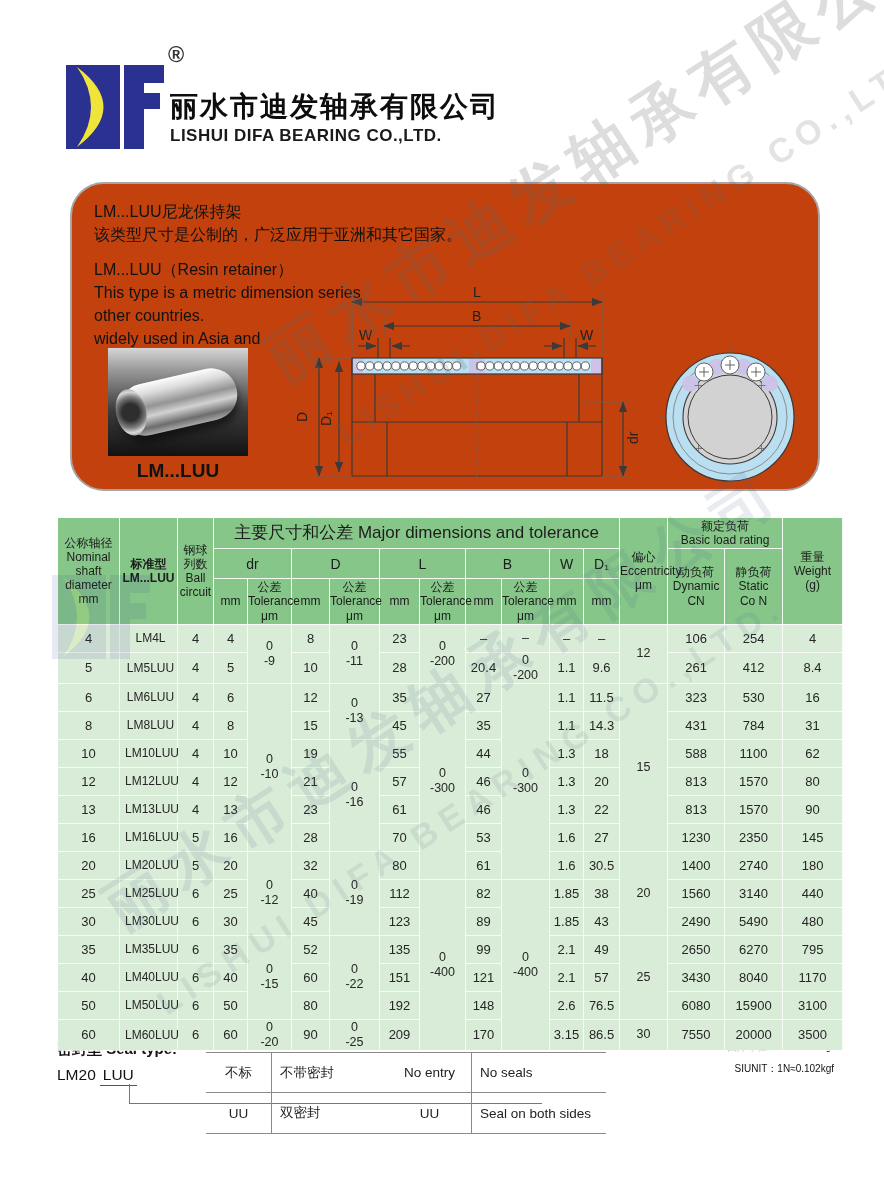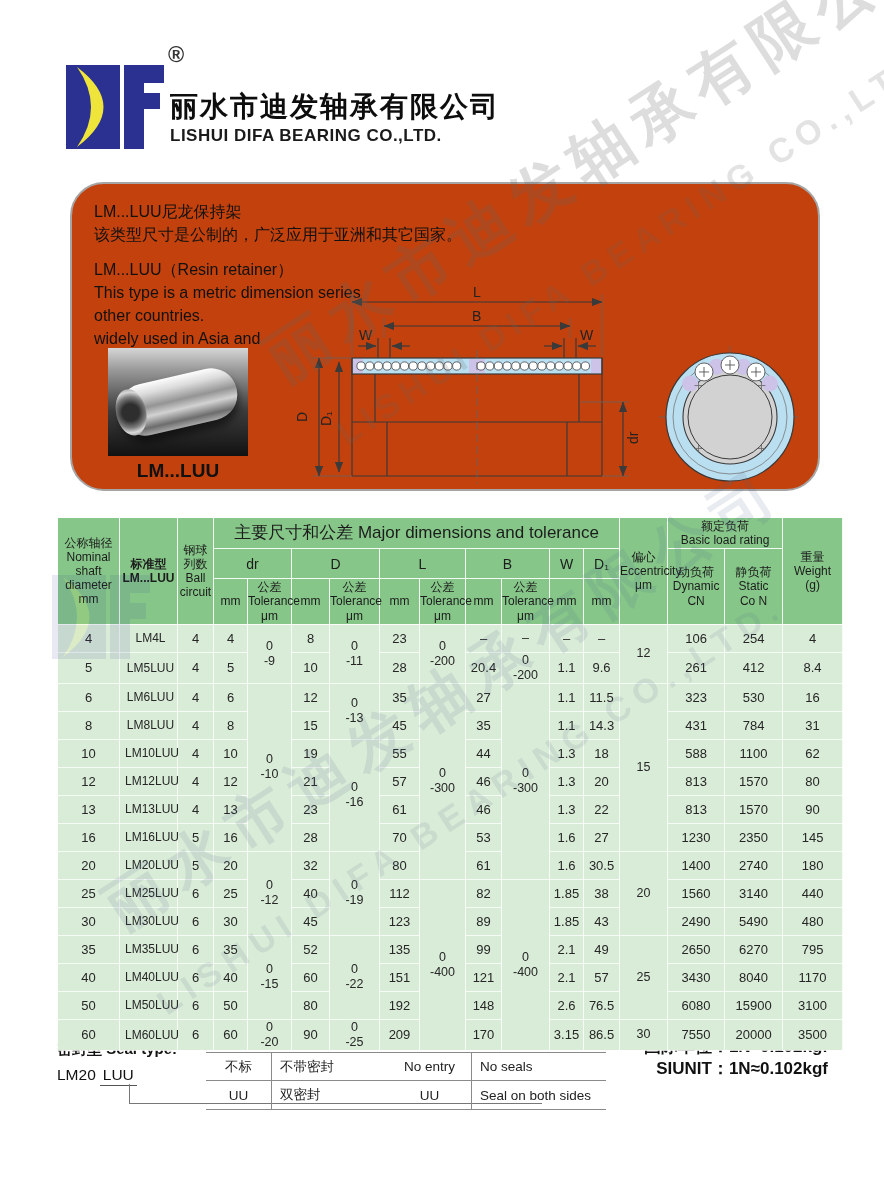--- a/index.html
+++ b/index.html
@@ -45,26 +45,26 @@
   .spec td.tol{white-space:pre-line;font-size:12.5px;line-height:1.2;}
   .spec .grp{font-size:17px;}
   .spec .dim{font-size:14px;}
   
   .seal-title{position:absolute;left:57px;top:1040px;font-size:15px;font-weight:bold;color:#111;}
   .seal-ex{position:absolute;left:57px;top:1066px;font-size:15.5px;color:#111;}
   .seal-ex .uu{margin-left:4px;border-bottom:1.6px solid #555;padding:0 3px 2px 3px;}
   .connector{position:absolute;left:129px;top:1084px;width:412px;height:19px;
              border-left:1.5px solid #777;border-bottom:1.5px solid #777;}
   .stbl{position:absolute;top:1052px;display:grid;font-size:13.5px;color:#222;z-index:3;}
-  .stbl .c{display:flex;align-items:center;height:29px;box-sizing:border-box;border-bottom:1.5px solid #8a8a8a;padding:0 8px;}
+  .stbl .c{display:flex;align-items:center;height:41px;box-sizing:border-box;border-bottom:1.5px solid #8a8a8a;padding:0 8px;}
   .stbl .r1{border-top:1.5px solid #8a8a8a;}
   .stbl .col1{border-right:1.5px solid #8a8a8a;justify-content:center;}
   .stbl-zh{left:206px;grid-template-columns:66px 116px;}
   .stbl-en{left:388px;grid-template-columns:84px 134px;}
-  .notes{position:absolute;right:56px;top:1036px;width:260px;text-align:right;font-size:17px;font-weight:700;color:#111;line-height:22px;}
+  .notes{position:absolute;right:50px;top:1036px;width:260px;text-align:right;font-size:10px;font-weight:400;color:#111;line-height:22px;}
 </style>
 </head>
 <body>
 
 <div class="page">
 
   <svg class="logo" viewBox="0 0 100 108">
     <rect x="2" y="14" width="54" height="84" fill="#2b3190"></rect>
     <path d="M13 16 Q66 56 13 96 Q41 56 13 16 Z" fill="#efe53a"></path>
     <path d="M60 14 L100 14 L100 32 L80 32 L80 42 L96 42 L96 58 L80 58 L80 98 L60 98 Z" fill="#2b3190"></path>

